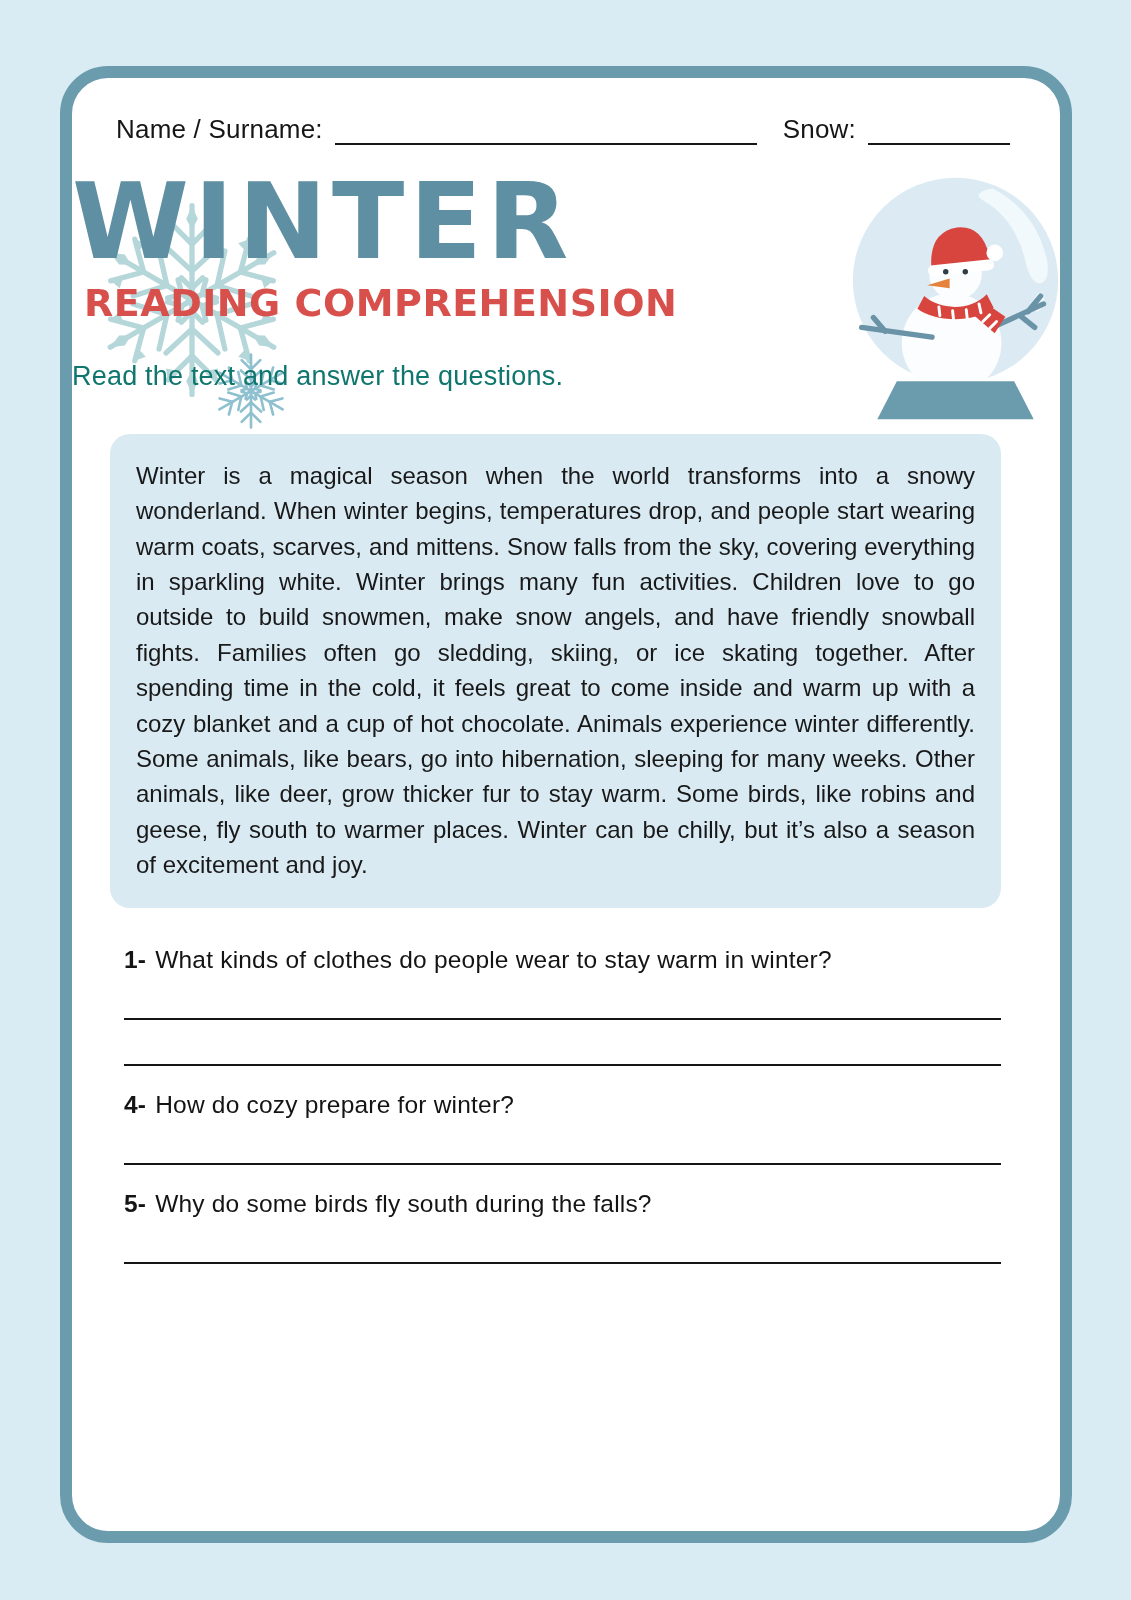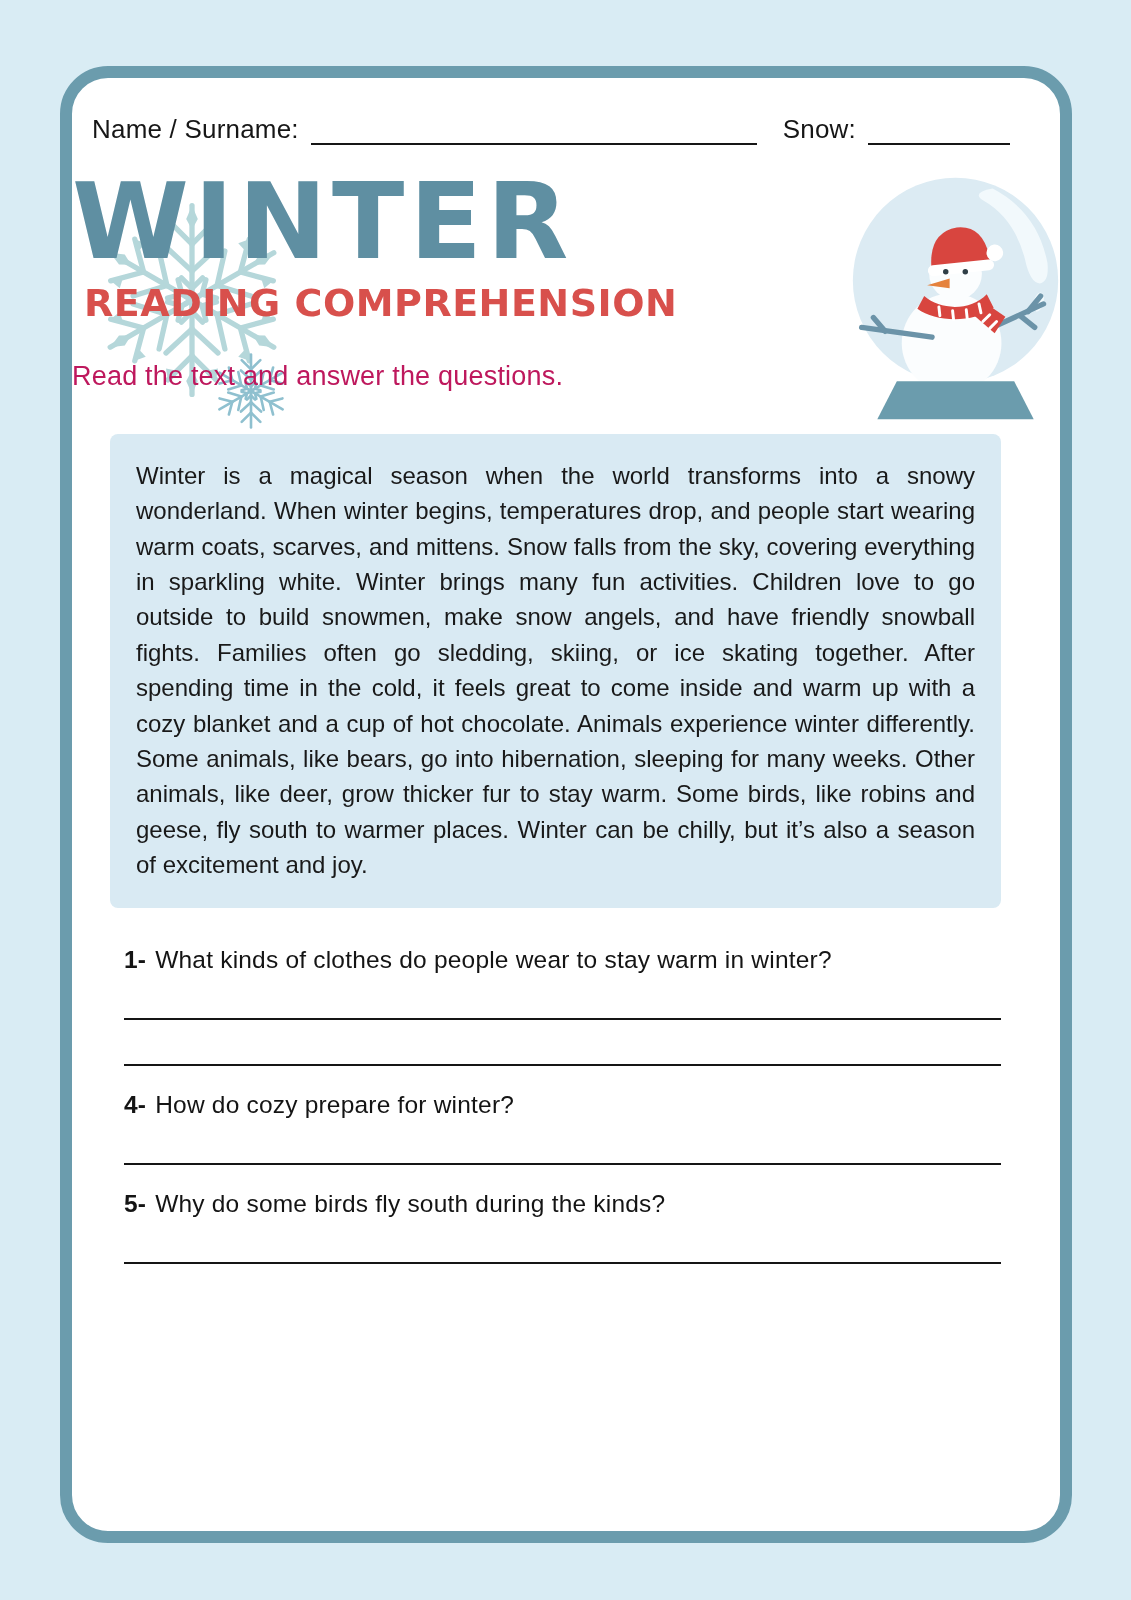--- a/index.html
+++ b/index.html
@@ -16,21 +16,21 @@
     position:absolute; left:60px; top:66px;
     width:1012px; height:1477px;
     background:#ffffff;
     border:12px solid #6b9cad;
     border-radius:48px;
     overflow:hidden;
   }
   
   .header-row{
     display:flex; align-items:flex-end;
-    margin:36px 50px 0 20px;
+    margin:36px 50px 0 44px;
     font-size:26px; color:#161616;
     letter-spacing:.2px;
   }
   .wline{ border-bottom:2.5px solid #161616; height:30px; }
   .name-line{ flex:1; margin-left:12px; margin-right:26px; }
   .date-line{ width:142px; margin-left:12px; }
 
   
   .snowflake-lg{ position:absolute; left:14px; top:116px; width:212px; height:212px; }
   .snowflake-sm{ position:absolute; left:138px; top:272px; width:82px; height:82px; }
@@ -42,28 +42,28 @@
     font-family:"DejaVu Sans", sans-serif;
     font-size:106px; font-weight:800; line-height:1;
     color:#5f8fa2; letter-spacing:5px;
   }
   .subtitle{
     font-family:"DejaVu Sans", sans-serif;
     font-size:38px; font-weight:800; line-height:1.1;
     color:#d8504c; letter-spacing:.5px; margin-top:8px;padding-left:12px;
   }
   .instruction{
-    font-size:27px; color:#be185d; margin-top:36px; letter-spacing:.2px;
+    font-size:27px; color:#0f766e; margin-top:36px; letter-spacing:.2px;
   }
 
   
   .passage{
     margin:42px 59px 0 38px;
     background:#d9eaf3;
-    border-radius:8px;
+    border-radius:20px;
     padding:24px 26px 26px 26px;
     font-size:24px; line-height:1.475;
     text-align:justify;
     color:#191919;
   }
 
   
   .questions{ margin:38px 59px 12px 52px; }
   .question{ margin-bottom:25px; }
   .q-text{ font-size:24.5px; color:#141414; letter-spacing:.2px; }
@@ -184,18 +184,18 @@
     <div class="question">
       <div class="answer-line"></div>
     </div>
 
     <div class="question">
       <div class="q-text"><span class="q-num">4-</span><span>How do cozy prepare for winter?</span></div>
       <div class="answer-line"></div>
     </div>
 
     <div class="question">
-      <div class="q-text"><span class="q-num">5-</span><span>Why do some birds fly south during the kinds?</span></div>
+      <div class="q-text"><span class="q-num">5-</span><span>Why do some birds fly south during the falls?</span></div>
       <div class="answer-line"></div>
     </div>
 
   </div>
 </div>
 
 </body></html>

